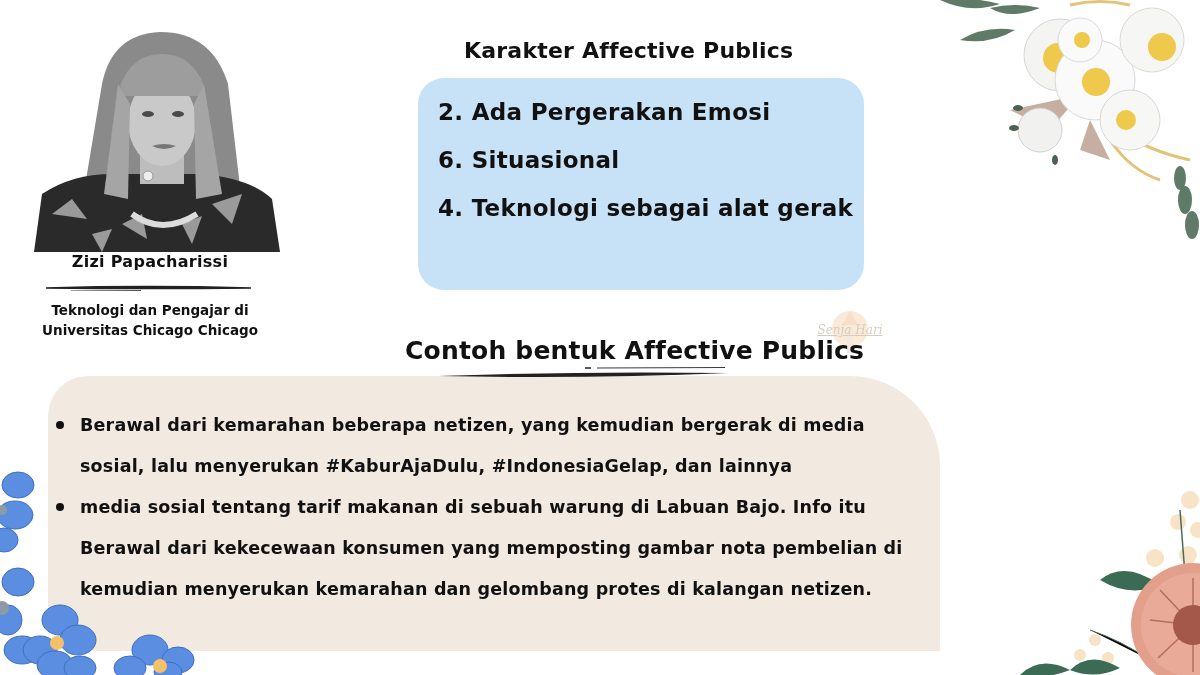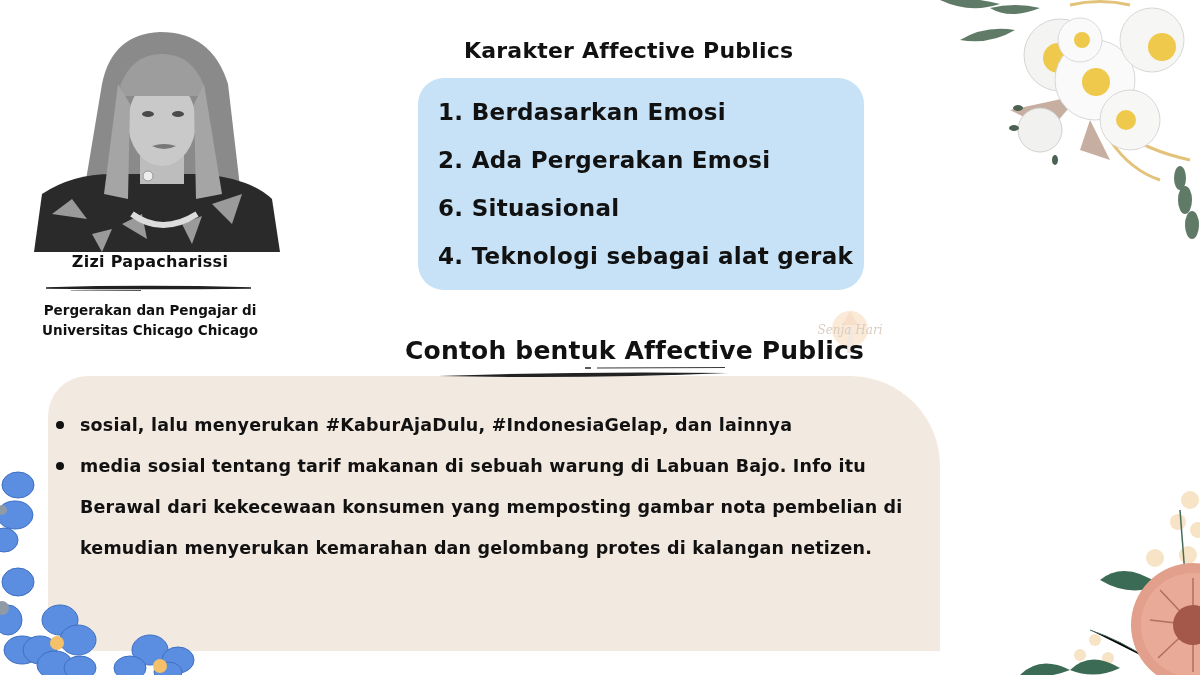--- a/index.html
+++ b/index.html
@@ -70,21 +70,21 @@
       border-radius: 50%; background: #111;
     }
 
     
     .watermark {
       position: absolute; left: 812px; top: 305px; width: 76px; height: 56px;
       opacity: 0.55;
     }
     .watermark-text {
       position: absolute; left: 0; top: 18px; width: 76px; text-align: center;
-      font-family: "DejaVu Serif", serif; font-style: italic; font-size: 12px; color: #b9a48c;
+      font-family: "DejaVu Serif", serif; font-style: italic; font-size: 12px; color: #b9a48c; text-decoration: underline;
     }
 
     
     .deco { position: absolute; }
   </style>
 </head>
 <body>
 
 <div class="slide">
 
@@ -116,28 +116,27 @@
       <circle cx="116" cy="152" r="5" fill="#eeeeee" stroke="#999" stroke-width="1"></circle>
     </svg>
   </div>
 
   <div class="person-name">Zizi Papacharissi</div>
   <svg class="name-underline" viewBox="0 0 205 6" preserveAspectRatio="none">
     <path d="M0 3 Q100 0 205 3 Q100 4 0 3 Z" fill="#222" stroke="#222" stroke-width="1.5"></path>
     <path d="M25 6 L95 5.5" stroke="#222" stroke-width="0.8"></path>
   </svg>
   <div class="person-role">
-    <div>Pergerakan dan Pengajar di</div>
+    <div>Teknologi dan Pengajar di</div>
     <div>Universitas Chicago Chicago</div>
   </div>
 
   <div class="karakter-title">Karakter Affective Publics</div>
   <div class="karakter-box"></div>
   <ul class="karakter-list">
-    <li>1. Berdasarkan Emosi</li>
     <li>2. Ada Pergerakan Emosi</li>
     <li>6. Situasional</li>
     <li>4. Teknologi sebagai alat gerak</li>
   </ul>
 
   <div class="watermark">
     <svg width="76" height="56" viewBox="0 0 76 56">
       <circle cx="38" cy="24" r="18" fill="#f6d9b8"></circle>
       <path d="M30 20 L38 6 L46 20 Z" fill="#f3c6a0"></path>
       <rect x="35" y="22" width="6" height="26" fill="#e9d7c6"></rect>
@@ -151,20 +150,21 @@
     <path d="M0 2 L6 2" stroke="#222" stroke-width="1.5"></path>
     <path d="M12 2 L140 1.5" stroke="#222" stroke-width="0.9"></path>
   </svg>
   <svg class="contoh-underline" viewBox="0 0 290 8" preserveAspectRatio="none">
     <path d="M0 4 Q140 -1 290 1 Q150 7 0 4 Z" fill="#222"></path>
   </svg>
 
   <ul class="contoh-list">
     <li>
       <span class="bullet"></span>
+      <div>Berawal dari kemarahan beberapa netizen, yang kemudian bergerak di media</div>
       <div>sosial, lalu menyerukan #KaburAjaDulu, #IndonesiaGelap, dan lainnya</div>
     </li>
     <li>
       <span class="bullet"></span>
       <div>media sosial tentang tarif makanan di sebuah warung di Labuan Bajo. Info itu</div>
       <div>Berawal dari kekecewaan konsumen yang memposting gambar nota pembelian di</div>
       <div>kemudian menyerukan kemarahan dan gelombang protes di kalangan netizen.</div>
     </li>
   </ul>
 

